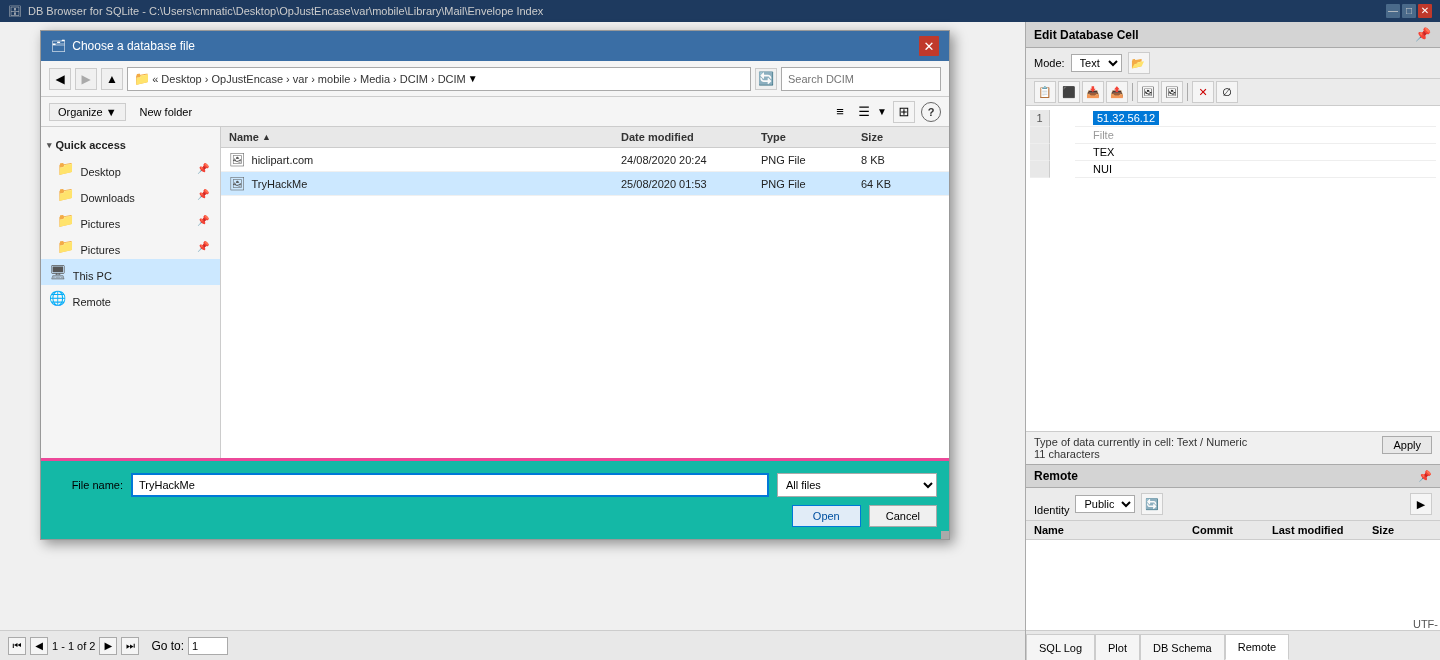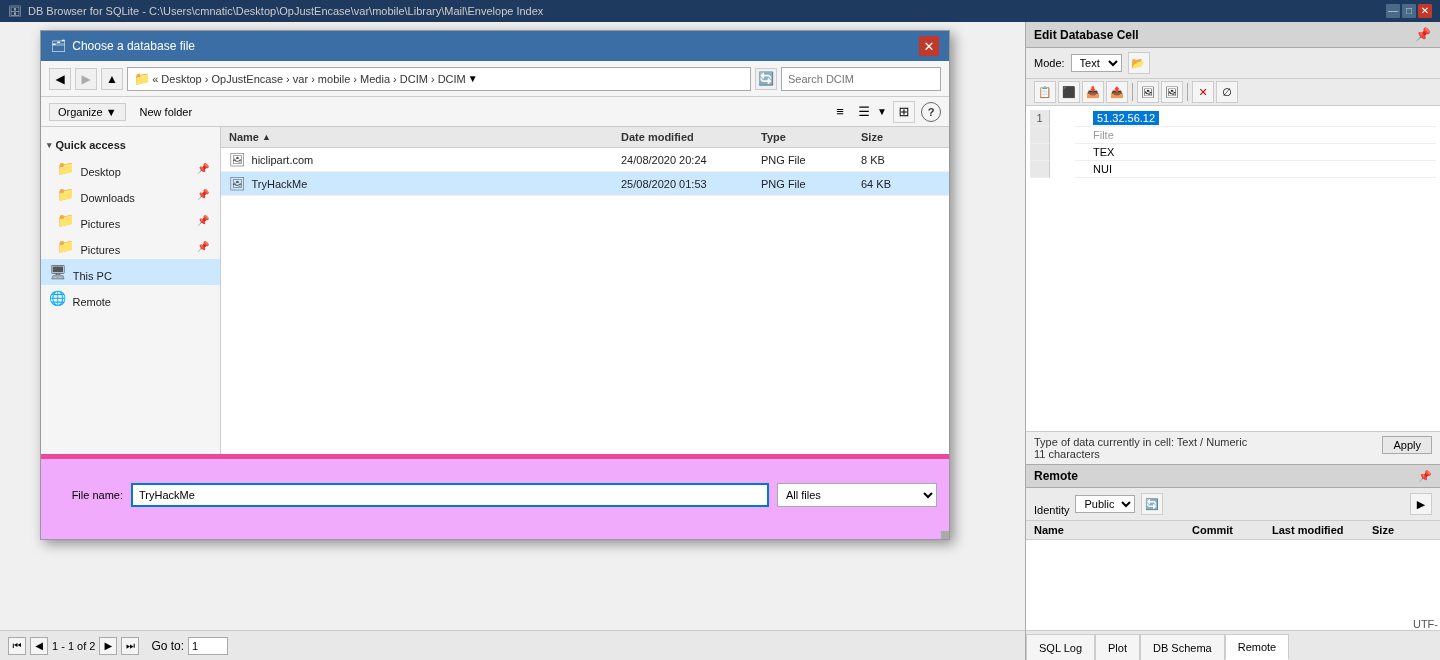--- a/index.html
+++ b/index.html
@@ -421,23 +421,23 @@
       color: #222;
       cursor: pointer;
       align-items: center;
     }
     .file-row.selected { background: #cce8ff; }
     .file-row .file-icon { color: #555; margin-right: 6px; font-size: 13px; }
     .file-name-cell { display: flex; align-items: center; }
 
     
     .dialog-footer {
-      border-top: 5px solid #ec4899;
-      padding: 24px 12px;
-      background: #f0abfc;
+      border-top: 3px solid #ec4899;
+      padding: 12px 12px;
+      background: #14b8a6;
     }
     .filename-row {
       display: flex;
       align-items: center;
       gap: 8px;
       margin-bottom: 8px;
     }
     .filename-label { font-size: 11px; width: 70px; text-align: right; }
     .filename-input {
       flex: 1;
@@ -730,16 +730,20 @@
   </div>
 
   <div class="dialog-footer">
     <div class="filename-row">
       <label class="filename-label">File name:</label>
       <input class="filename-input" value="TryHackMe" style="">
       <select class="filetype-select">
         <option>All files</option>
       </select>
     </div>
+    <div class="dialog-buttons">
+      <button class="btn-open">Open</button>
+      <button class="btn-cancel">Cancel</button>
+    </div>
   </div>
 
   <div class="resize-handle"></div>
 </div>
 
 </body></html>

